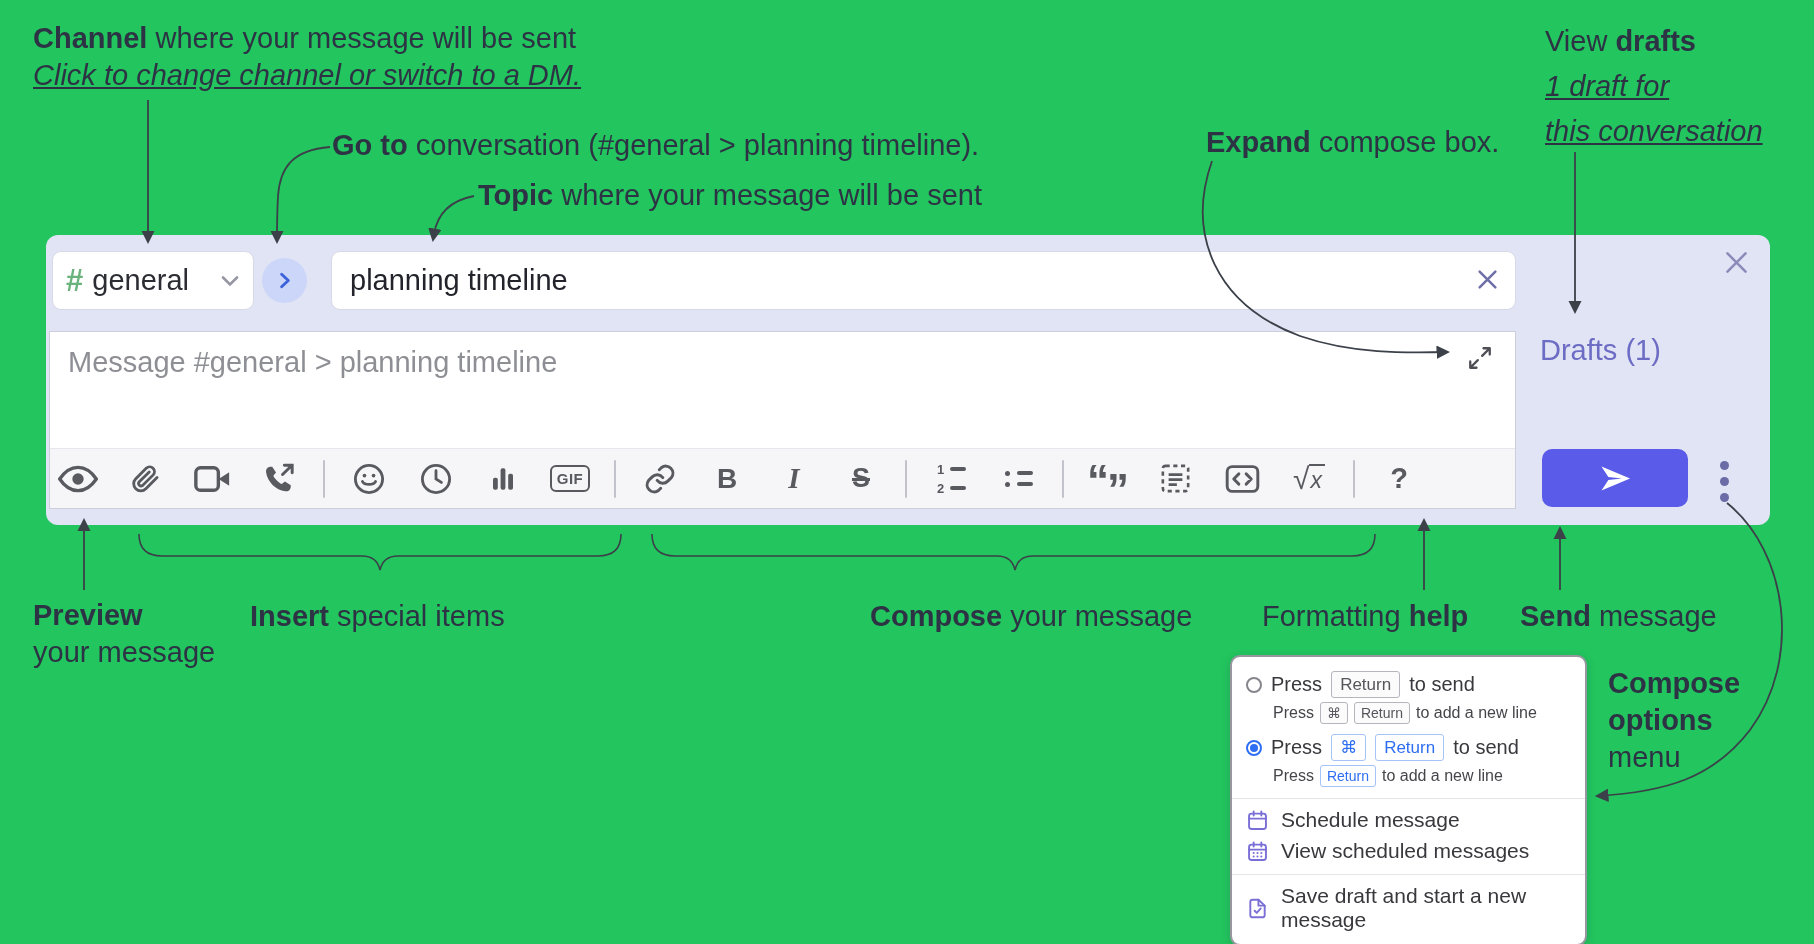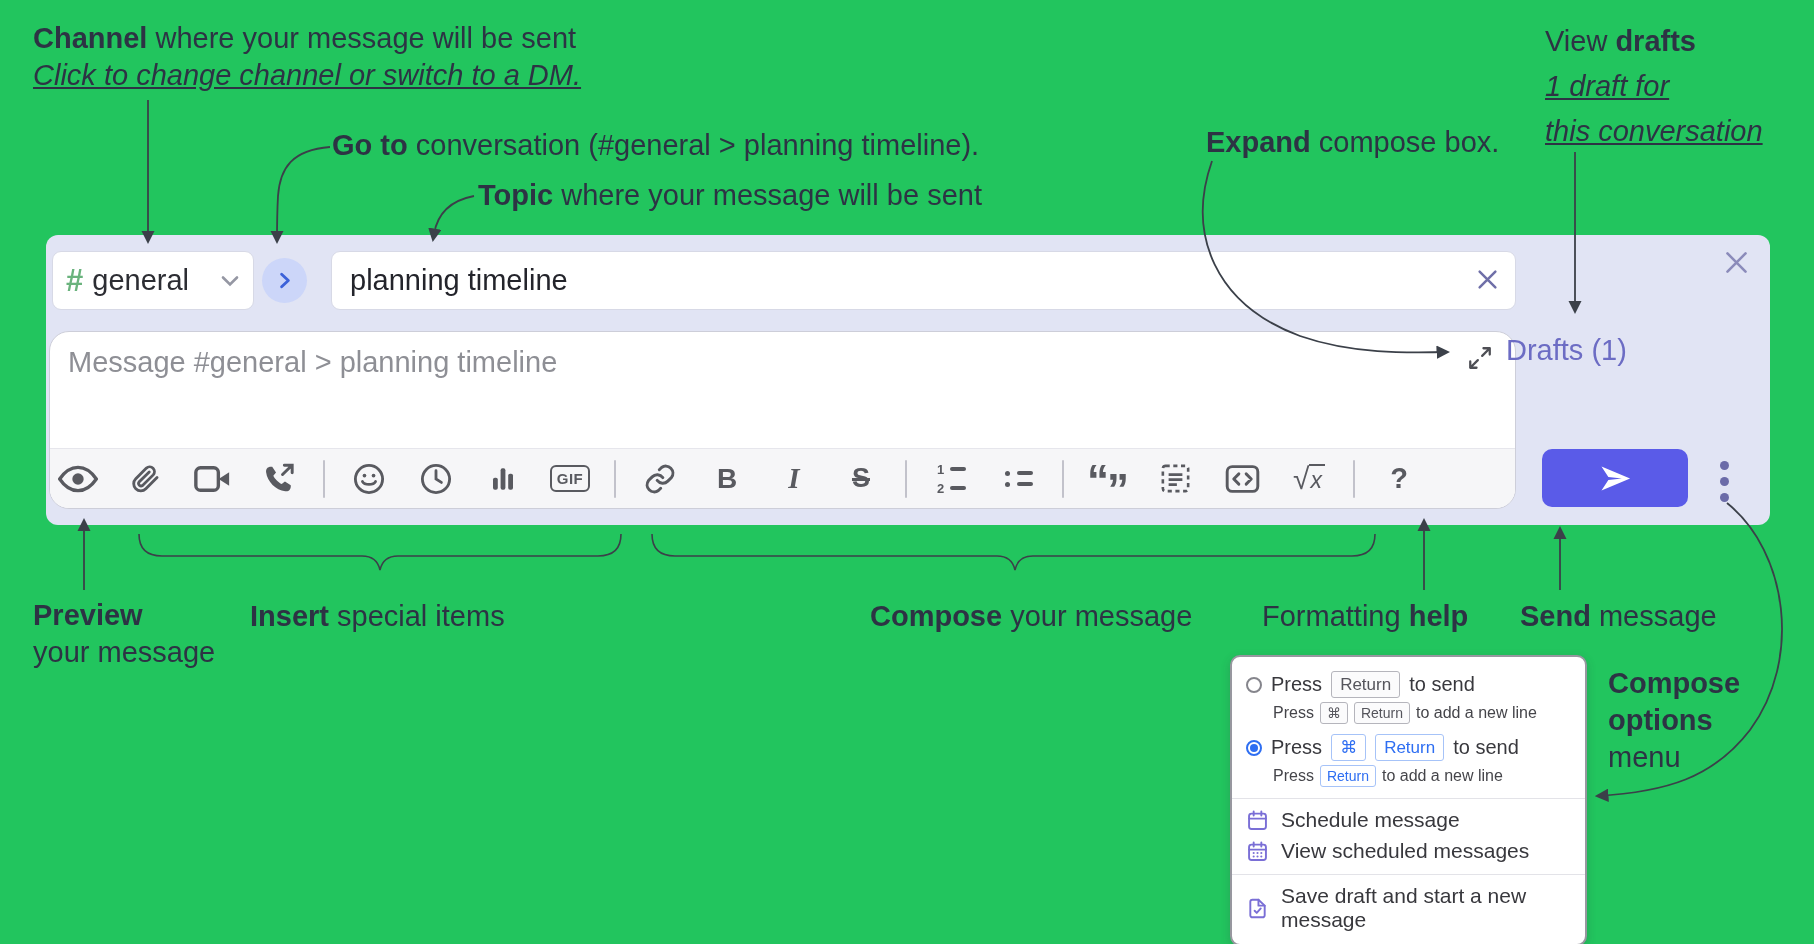--- a/index.html
+++ b/index.html
@@ -14,21 +14,21 @@
     border-radius:9px;display:flex;align-items:center;gap:9px;padding:0 13px;box-sizing:border-box;cursor:pointer;}
   #hash{color:#6ab37d;font-size:31px;font-weight:700;line-height:1;}
   #chname{font-size:29px;color:#2c2d33;flex:1;}
   #goto-btn{position:absolute;left:216px;top:23px;width:45px;height:45px;border-radius:50%;background:#ccd6f9;
     border:none;display:flex;align-items:center;justify-content:center;padding:0;cursor:pointer;}
   #topic-box{position:absolute;left:268px;top:16px;right:254px;height:59px;background:#fff;border:1px solid #d7d9e6;
     border-radius:9px;display:flex;align-items:center;box-sizing:border-box;padding:0 14px 0 18px;margin-left:17px;}
   #topic-text{font-size:29px;color:#23242b;flex:1;}
   #close-btn{position:absolute;right:16px;top:10px;background:none;border:none;padding:2px;cursor:pointer;}
   #msg-box{position:absolute;left:3px;top:96px;width:1467px;height:178px;background:#fff;border:1px solid #cdced9;
-    border-radius:20px;box-sizing:border-box;overflow:hidden;}
+    border-radius:0;box-sizing:border-box;overflow:hidden;}
   #placeholder{position:absolute;left:18px;top:14px;font-size:29px;color:#8e8f95;}
   #expand-btn{position:absolute;right:22px;top:13px;background:none;border:none;padding:0;color:#4e4f55;cursor:pointer;}
   #tbar{position:absolute;left:0;right:0;bottom:0;height:60px;background:#f6f6f8;border-top:1px solid #e6e6ec;
     display:flex;align-items:center;gap:21px;padding-left:5px;box-sizing:border-box;}
   .tb{width:46px;height:46px;flex:none;display:flex;align-items:center;justify-content:center;background:none;border:none;
       padding:0;color:#595a60;cursor:pointer;overflow:visible;}
   .tdiv{width:2px;height:38px;background:#c2c2cb;border-radius:1px;flex:none;}
   .g{line-height:1;}
   .gB{font-size:28px;font-weight:800;}
   .gI{font-family:"Liberation Serif","DejaVu Serif",serif;font-style:italic;font-size:29px;font-weight:600;}
@@ -40,21 +40,21 @@
     padding:4px 5px;line-height:1;}
   .gHelp{font-size:29px;font-weight:700;}
   .listic{display:flex;flex-direction:column;gap:6px;}
   .lrow{display:flex;align-items:center;gap:5px;}
   .lnum{font-size:13px;font-weight:700;line-height:1;width:9px;text-align:center;font-style:normal;}
   .ldot{width:5px;height:5px;border-radius:50%;background:currentColor;margin:0 2px;}
   .lbar{width:16px;height:4px;background:currentColor;border-radius:2px;}
   .mathic{display:flex;align-items:flex-start;}
   .sqrt{font-size:30px;line-height:1;}
   .mx{font-style:italic;font-size:23px;line-height:1.15;border-top:2.5px solid currentColor;padding:1px 3px 0 1px;}
-  #drafts-link{position:absolute;left:1460px;top:99px;font-size:29px;color:#6c6cc4;cursor:pointer;}
+  #drafts-link{position:absolute;left:1494px;top:99px;font-size:29px;color:#6c6cc4;cursor:pointer;}
   #send-btn{position:absolute;left:1496px;top:214px;width:146px;height:58px;background:#5a5be8;border:none;
     border-radius:10px;display:flex;align-items:center;justify-content:center;cursor:pointer;}
   #dots-btn{position:absolute;left:1664px;top:224px;width:28px;height:44px;background:none;border:none;
     display:flex;flex-direction:column;align-items:center;justify-content:center;gap:7px;cursor:pointer;padding:0;}
   .dot{width:9px;height:9px;border-radius:50%;background:#6b6ba8;}
 
   
   #popup{position:absolute;left:1230px;top:655px;width:357px;box-sizing:border-box;background:#fff;
     border:2px solid #97979f;border-radius:10px;padding:10px 14px 12px;box-shadow:0 3px 10px rgba(50,50,65,.22);
     color:#38383d;z-index:2;}

